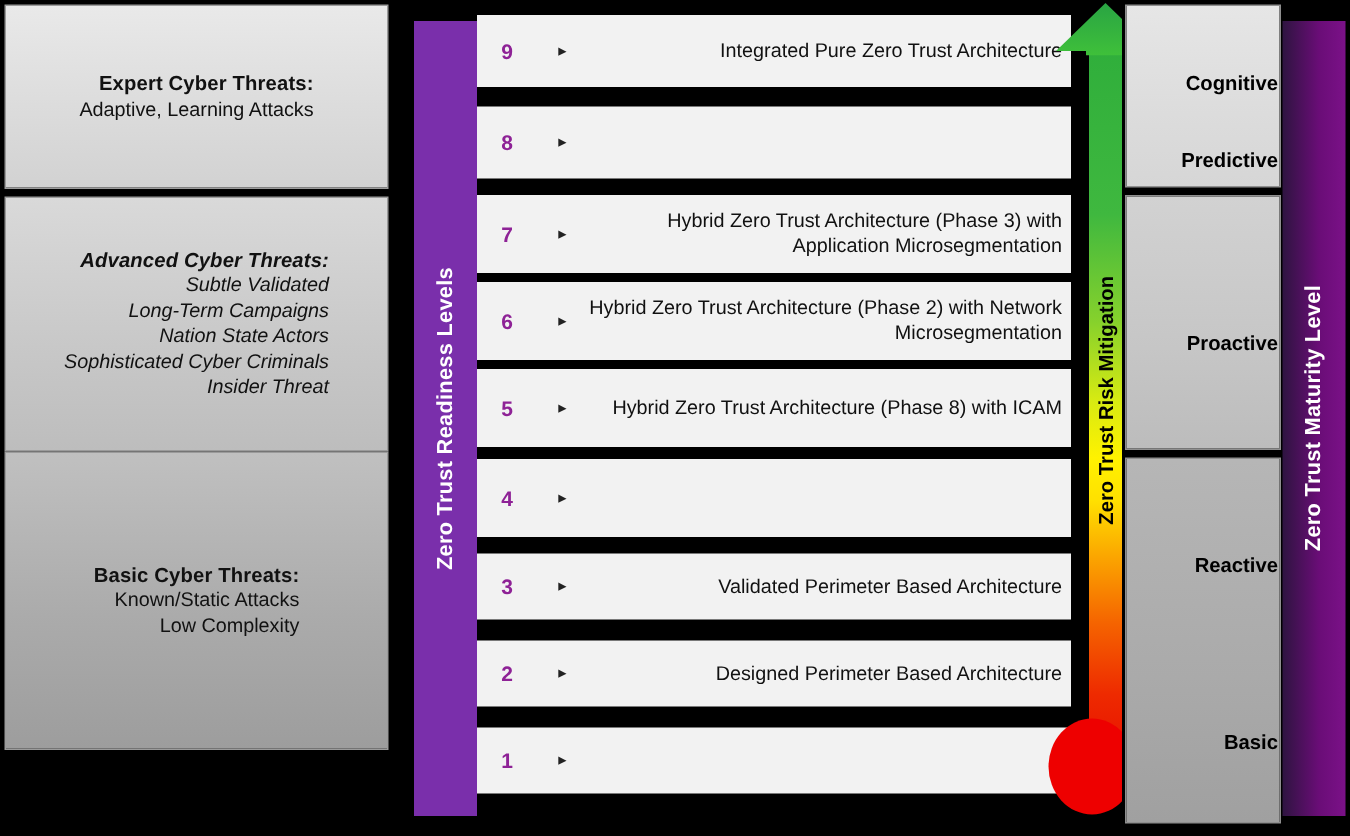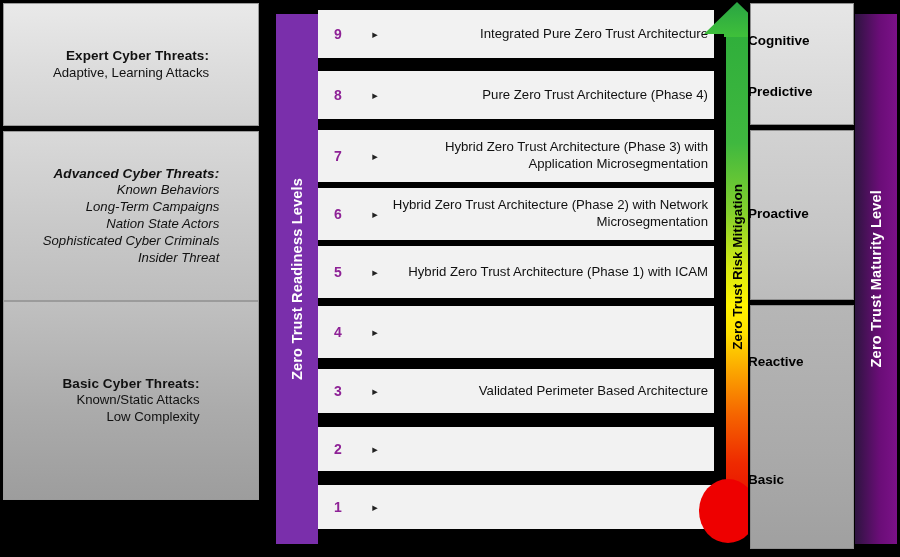--- a/index.html
+++ b/index.html
@@ -176,24 +176,25 @@
     top: 130px; height: 170px;
     background: linear-gradient(to bottom, #d2d2d2 0%, #c6c6c6 60%, #bcbcbc 100%);
   }
   #mat-bot {
     top: 305px; height: 244px;
     background: linear-gradient(to bottom, #b6b6b6 0%, #aaaaaa 60%, #a0a0a0 100%);
   }
   .mat-label {
     position: absolute;
     left: 0; width: 104px;
-    text-align: left;
+    text-align: right;
     font-size: 13.5px;
     font-weight: bold;
     white-space: nowrap;
+    margin-top: 15px;
   }
 </style>
 </head>
 <body>
 
 <div id="root">
 
   <div class="threat-panel">
 
     <div class="threat-band" id="band-expert">
@@ -202,21 +203,21 @@
         <div class="threat-lines">
           <div>Adaptive,  Learning Attacks</div>
         </div>
       </div>
     </div>
 
     <div class="threat-band" id="band-advanced">
       <div class="inner">
         <div class="threat-title">Advanced Cyber Threats:</div>
         <div class="threat-lines">
-          <div>Known Behaviors</div>
+          <div>Subtle Validated</div>
           <div>Long-Term Campaigns</div>
           <div>Nation State Actors</div>
           <div>Sophisticated Cyber Criminals</div>
           <div>Insider Threat</div>
         </div>
       </div>
     </div>
 
     <div class="threat-band" id="band-basic">
       <div class="inner">
@@ -235,49 +236,49 @@
 
   <div class="levels" id="levels-column">
       <div class="level-row" style="top: 10px; height: 48px;">
         <div class="level-num">9</div>
         <div class="level-bullet">▸</div>
         <div class="level-text">Integrated  Pure Zero Trust Architecture</div>
       </div>
       <div class="level-row" style="top: 71px; height: 48px;">
         <div class="level-num">8</div>
         <div class="level-bullet">▸</div>
-        <div class="level-text">Pure Zero Trust Architecture (Phase 4)</div>
       </div>
       <div class="level-row" style="top: 130px; height: 52px;">
         <div class="level-num">7</div>
         <div class="level-bullet">▸</div>
         <div class="level-text">Hybrid Zero Trust Architecture (Phase 3) with Application Microsegmentation</div>
       </div>
       <div class="level-row" style="top: 188px; height: 52px;">
         <div class="level-num">6</div>
         <div class="level-bullet">▸</div>
         <div class="level-text">Hybrid Zero Trust Architecture (Phase 2) with Network Microsegmentation</div>
       </div>
       <div class="level-row" style="top: 246px; height: 52px;">
         <div class="level-num">5</div>
         <div class="level-bullet">▸</div>
-        <div class="level-text">Hybrid Zero Trust Architecture (Phase 1) with ICAM</div>
+        <div class="level-text">Hybrid Zero Trust Architecture (Phase 8) with ICAM</div>
       </div>
       <div class="level-row" style="top: 306px; height: 52px;">
         <div class="level-num">4</div>
         <div class="level-bullet">▸</div>
       </div>
       <div class="level-row" style="top: 369px; height: 44px;">
         <div class="level-num">3</div>
         <div class="level-bullet">▸</div>
         <div class="level-text">Validated  Perimeter Based Architecture</div>
       </div>
       <div class="level-row" style="top: 427px; height: 44px;">
         <div class="level-num">2</div>
         <div class="level-bullet">▸</div>
+        <div class="level-text">Designed Perimeter Based Architecture</div>
       </div>
       <div class="level-row" style="top: 485px; height: 44px;">
         <div class="level-num">1</div>
         <div class="level-bullet">▸</div>
       </div>
     </div>
 
   <div id="thermo">
     <div id="thermo-stem">
       <div class="caption">

